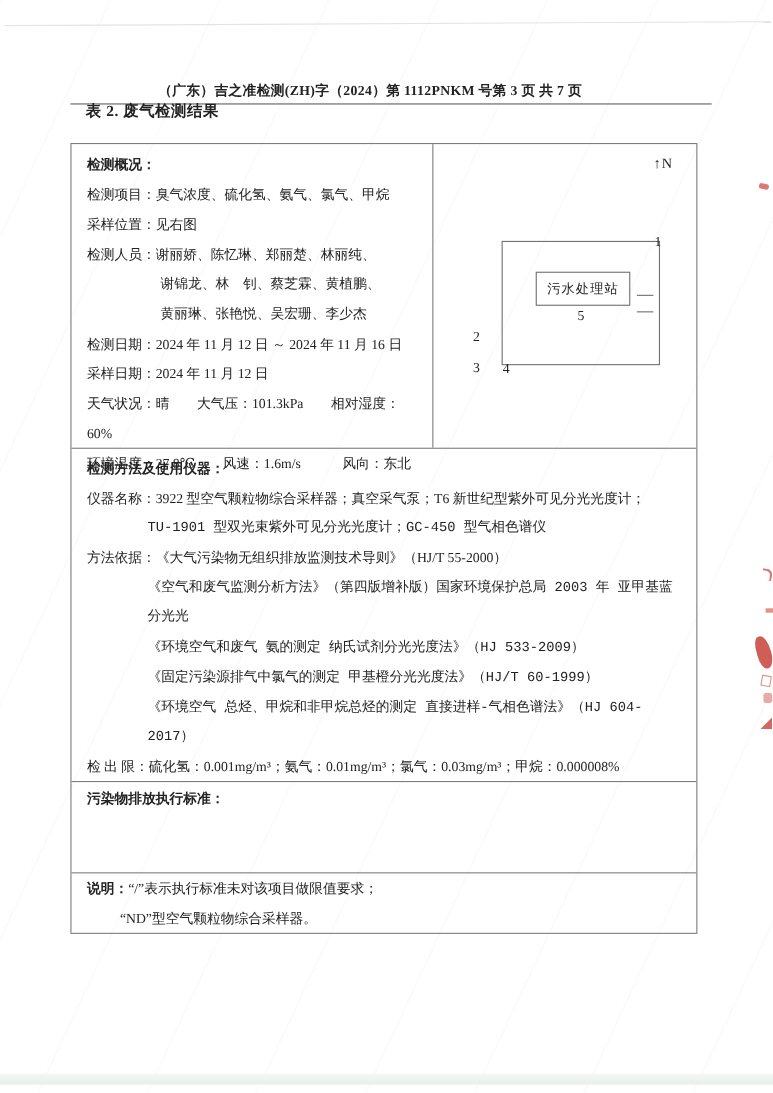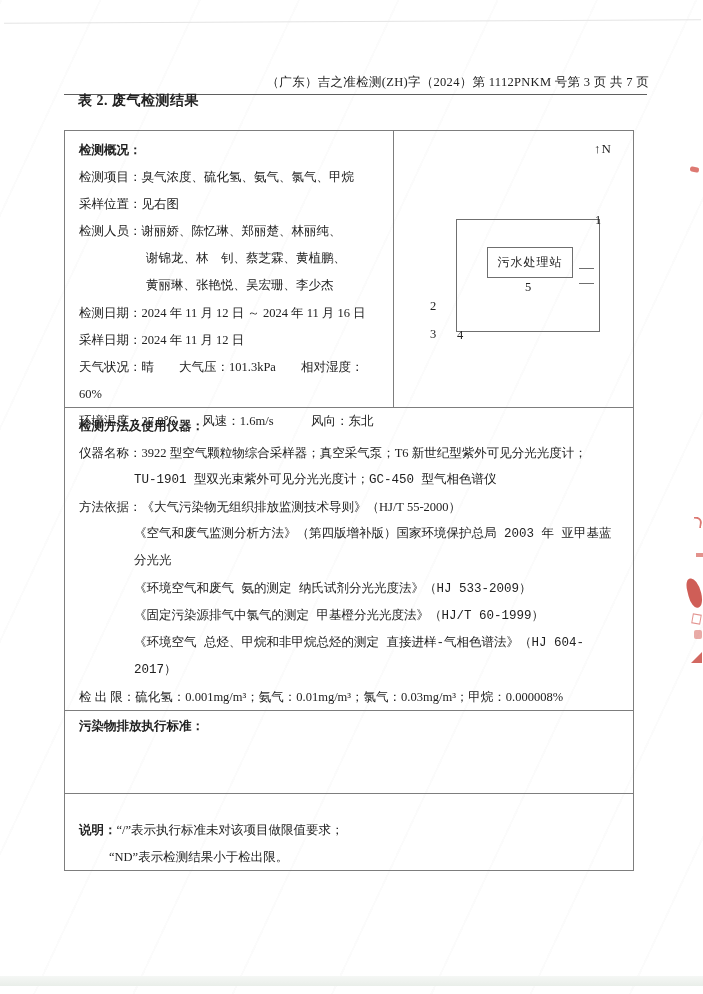--- a/index.html
+++ b/index.html
@@ -21,23 +21,23 @@
     position:absolute;left:4px;top:21px;width:697px;height:1px;
     background:#e4e4e4;transform:rotate(-0.3deg);
   }
   .scan-bottom-band{
     position:absolute;left:0;top:976px;width:703px;height:10px;
     background:linear-gradient(#f5f7f5,#e9eee9);
   }
 
   
   .page-header{
-    position:absolute;left:72px;top:74px;width:577px;
-    display:flex;justify-content:flex-end;
-    font-size:12.5px;letter-spacing:0.3px;white-space:nowrap;
+    position:absolute;left:48px;top:74px;width:577px;
+    display:flex;justify-content:center;
+    font-size:12.5px;letter-spacing:0.3px;white-space:nowrap;font-weight:bold;
   }
   .header-rule{
     position:absolute;left:64px;top:94px;width:583px;height:1px;
     background:#5f5f5f;
   }
   .table-title{
     position:absolute;left:78px;top:92px;
     font-weight:bold;font-size:14px;letter-spacing:0.5px;
   }
 
@@ -45,21 +45,21 @@
   .main-table{
     position:absolute;left:64px;top:130px;width:570px;
     border:1px solid #7d7d7d;
     box-sizing:border-box;
     font-size:12.5px;
   }
   .trow{box-sizing:border-box;}
   .row1{height:277px;border-bottom:1px solid #7d7d7d;display:flex;}
   .row2{height:303px;border-bottom:1px solid #7d7d7d;padding:5px 12px 0 14px;line-height:27.1px;}
   .row3{height:83px;border-bottom:1px solid #7d7d7d;padding:2px 14px 0 14px;line-height:27.3px;}
-  .row4{height:54px;padding:1px 14px 0 14px;line-height:26.5px;margin-top:22px;}
+  .row4{height:54px;padding:1px 14px 0 14px;line-height:26.5px;}
 
   .cell-overview{
     width:329px;box-sizing:border-box;
     border-right:1px solid #7d7d7d;
     padding:6px 8px 0 14px;
     line-height:27.1px;
   }
   .cell-diagram{flex:1;position:relative;}
 
   .bold{font-weight:bold;}
@@ -158,21 +158,21 @@
     <div class="cont-method">《环境空气 总烃、甲烷和非甲烷总烃的测定 直接进样-气相色谱法》（HJ 604-2017）</div>
     <div>检 出 限：硫化氢：0.001mg/m³；氨气：0.01mg/m³；氯气：0.03mg/m³；甲烷：0.000008%</div>
   </div>
 
   <div class="trow row3">
     <div class="bold">污染物排放执行标准：</div>
   </div>
 
   <div class="trow row4">
     <div><span class="bold">说明：</span><span>“/”表示执行标准未对该项目做限值要求；</span></div>
-    <div class="notes-cont">“ND”表示检测结果小于检出限。</div>
+    <div class="notes-cont">“ND”型空气颗粒物综合采样器。</div>
   </div>
 
 </div>
 
 <div class="frag f1"></div>
 <div class="frag f2"></div>
 <div class="frag f3"></div>
 <div class="frag f4"></div>
 <div class="frag f5a"></div>
 <div class="frag f5b"></div>

